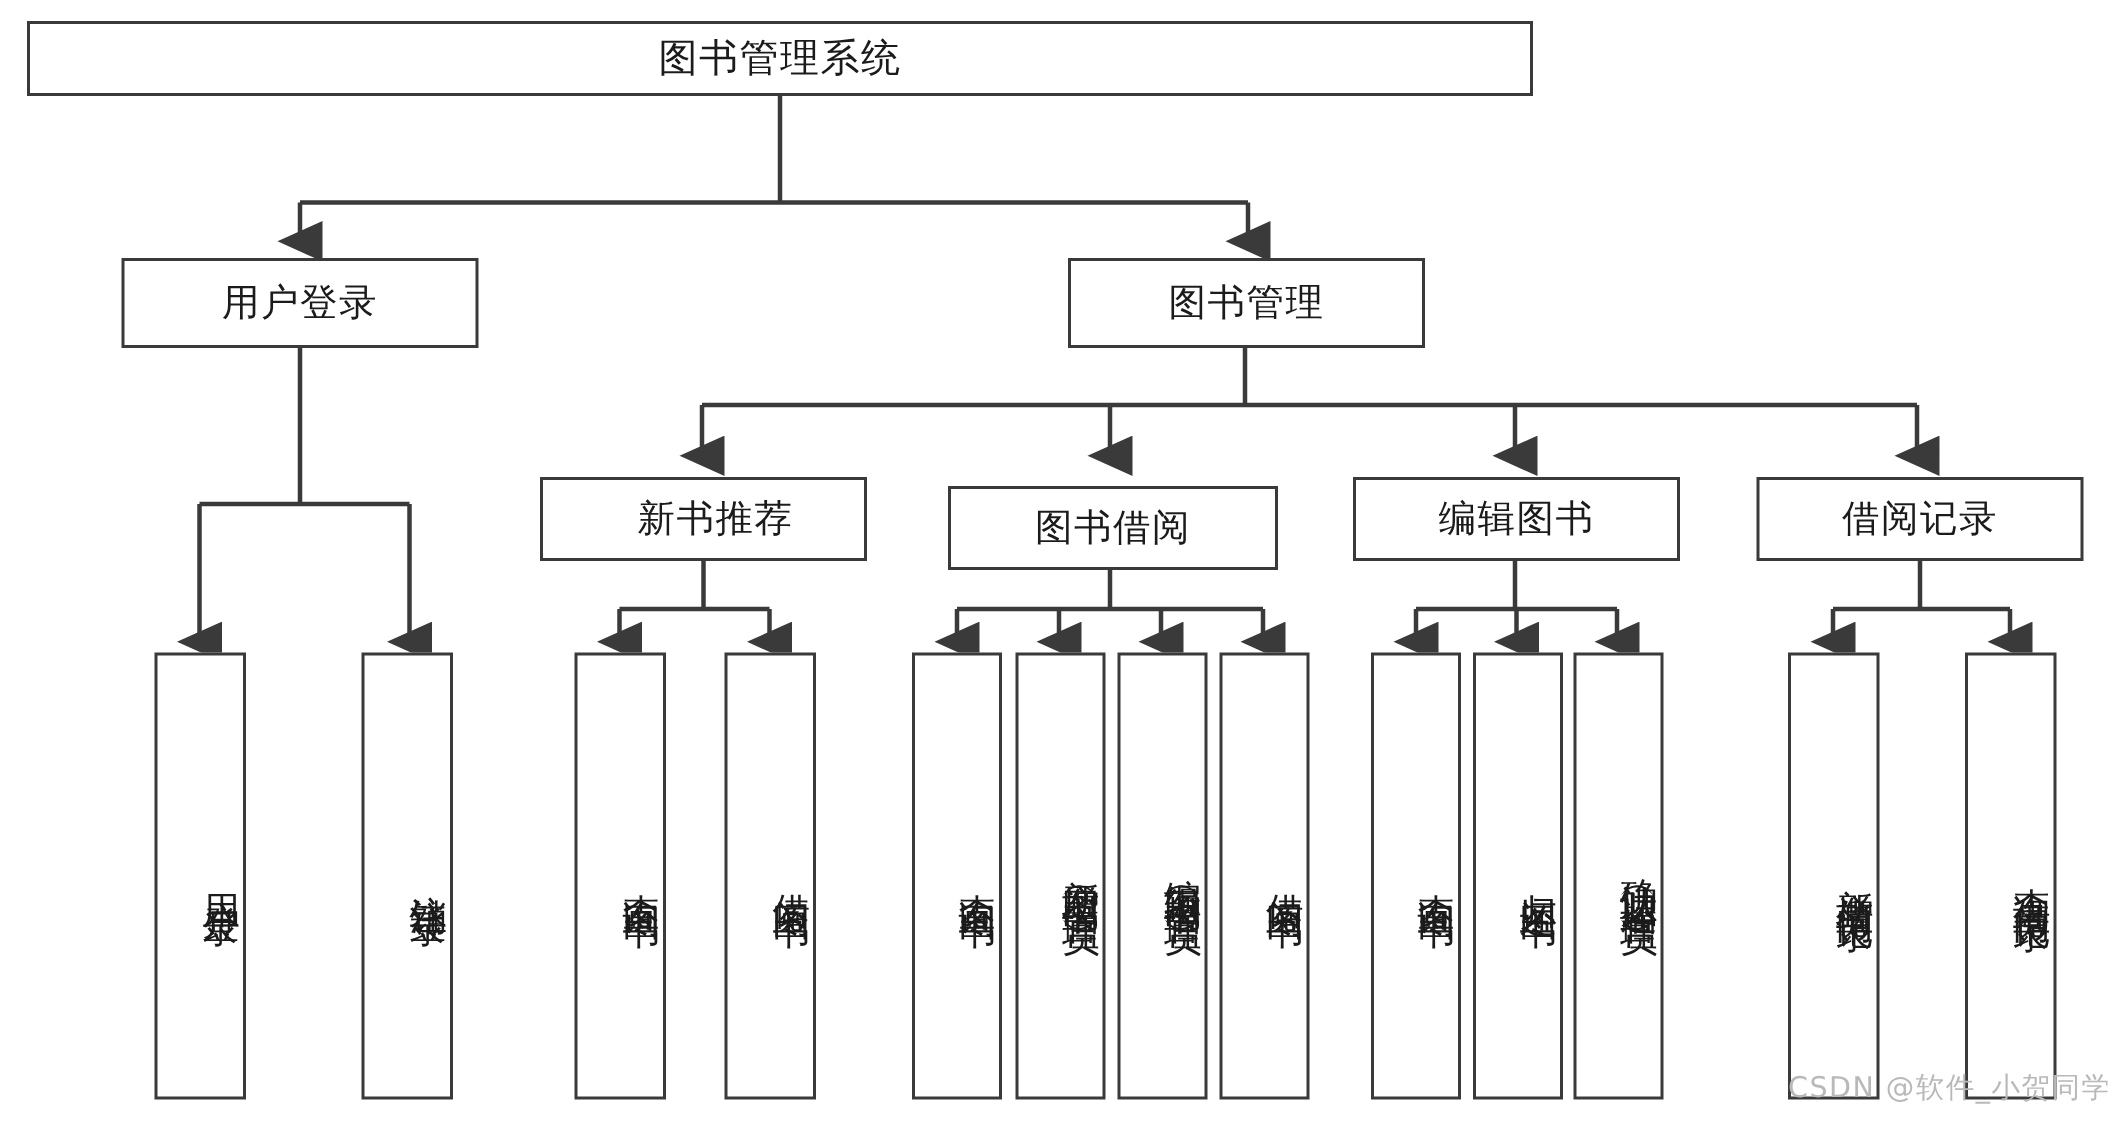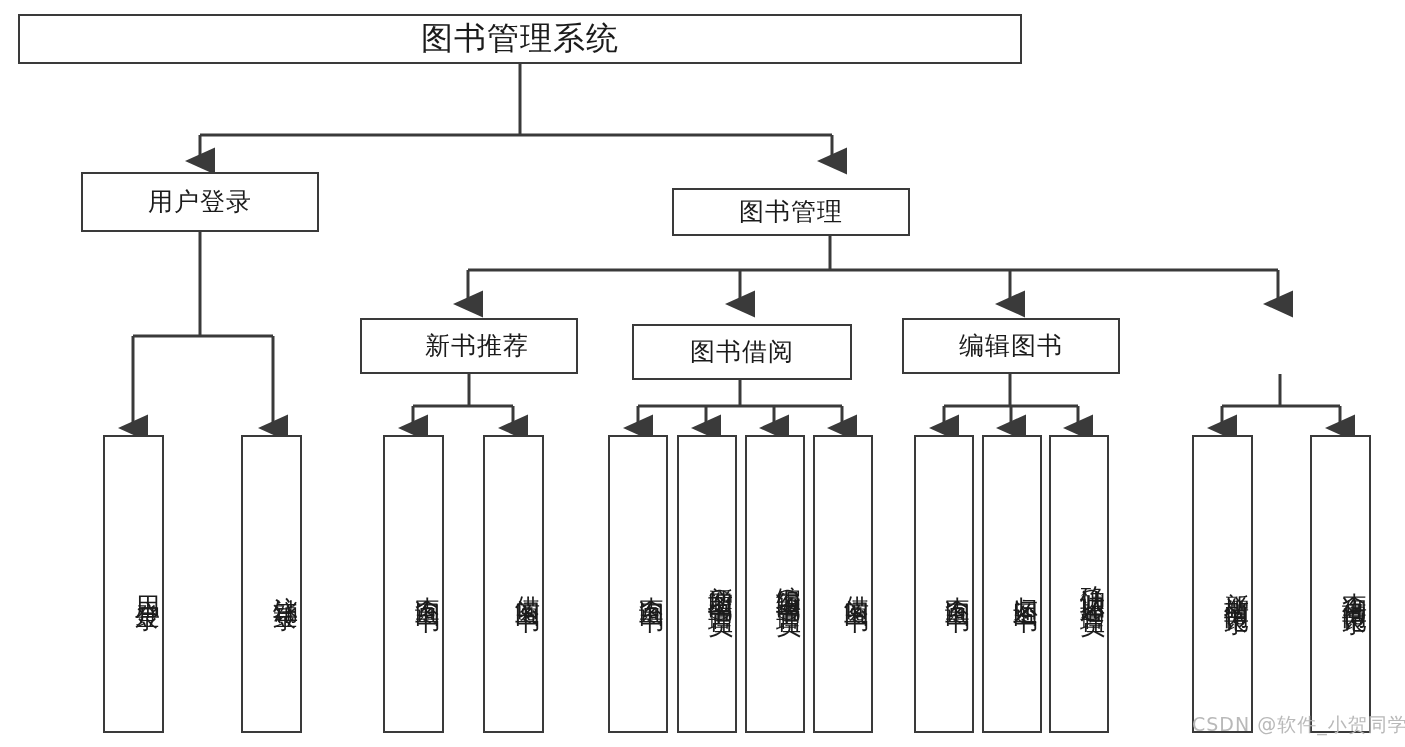--- a/index.html
+++ b/index.html
@@ -20,21 +20,21 @@
     display:flex;
     align-items:center;
     justify-content:center;
     color:#1b1b1b;
     line-height:1.18;
   }
   .node.h{   
     font-size:25px;
     letter-spacing:1px;
   }
-  .node.root{ font-size:32px; }
+  .node.root{ font-size:26px; }
   .node.v{   
     writing-mode:vertical-rl;
     text-orientation:upright;
     font-size:25px;
     letter-spacing:4px;
     padding-top:6px;
     padding-bottom:6px;
     align-items:flex-start;
     justify-content:center;
   }
@@ -105,25 +105,26 @@
       <path d="M1280,374 L1280,406"></path>
       <path d="M1222,406 L1340,406"></path>
       <path d="M1222,406 L1222,427" marker-end="url(#arrow)"></path>
       <path d="M1340,406 L1340,427" marker-end="url(#arrow)"></path>
     </g>
   </svg>
 
   <div class="node h root" style="left:18px;top:14px;width:1004px;height:50px;">图书管理系统</div>
 
   <div class="node h" style="left:81px;top:172px;width:238px;height:60px;">用户登录</div>
-  <div class="node h" style="left:672px;top:172px;width:238px;height:48px;margin-top:16px;">图书管理</div>
+  <div class="node h" style="left:712px;top:172px;width:238px;height:60px;">图书管理</div>
 
   <div class="node h" style="left:360px;top:318px;width:218px;height:56px;padding-left:16px;">新书推荐</div>
   <div class="node h" style="left:632px;top:324px;width:220px;height:56px;">图书借阅</div>
   <div class="node h" style="left:902px;top:318px;width:218px;height:56px;">编辑图书</div>
+  <div class="node h" style="left:1171px;top:318px;width:218px;height:56px;">借阅记录</div>
 
   <div class="node v" style="left:103px;top:435px;width:61px;height:298px;">
     <span class="vlabel">用户登录</span>
   </div>
   <div class="node v" style="left:241px;top:435px;width:61px;height:298px;">
     <span class="vlabel">注销登录</span>
   </div>
 
   <div class="node v" style="left:383px;top:435px;width:61px;height:298px;">
     <span class="vlabel">查询图书</span>

